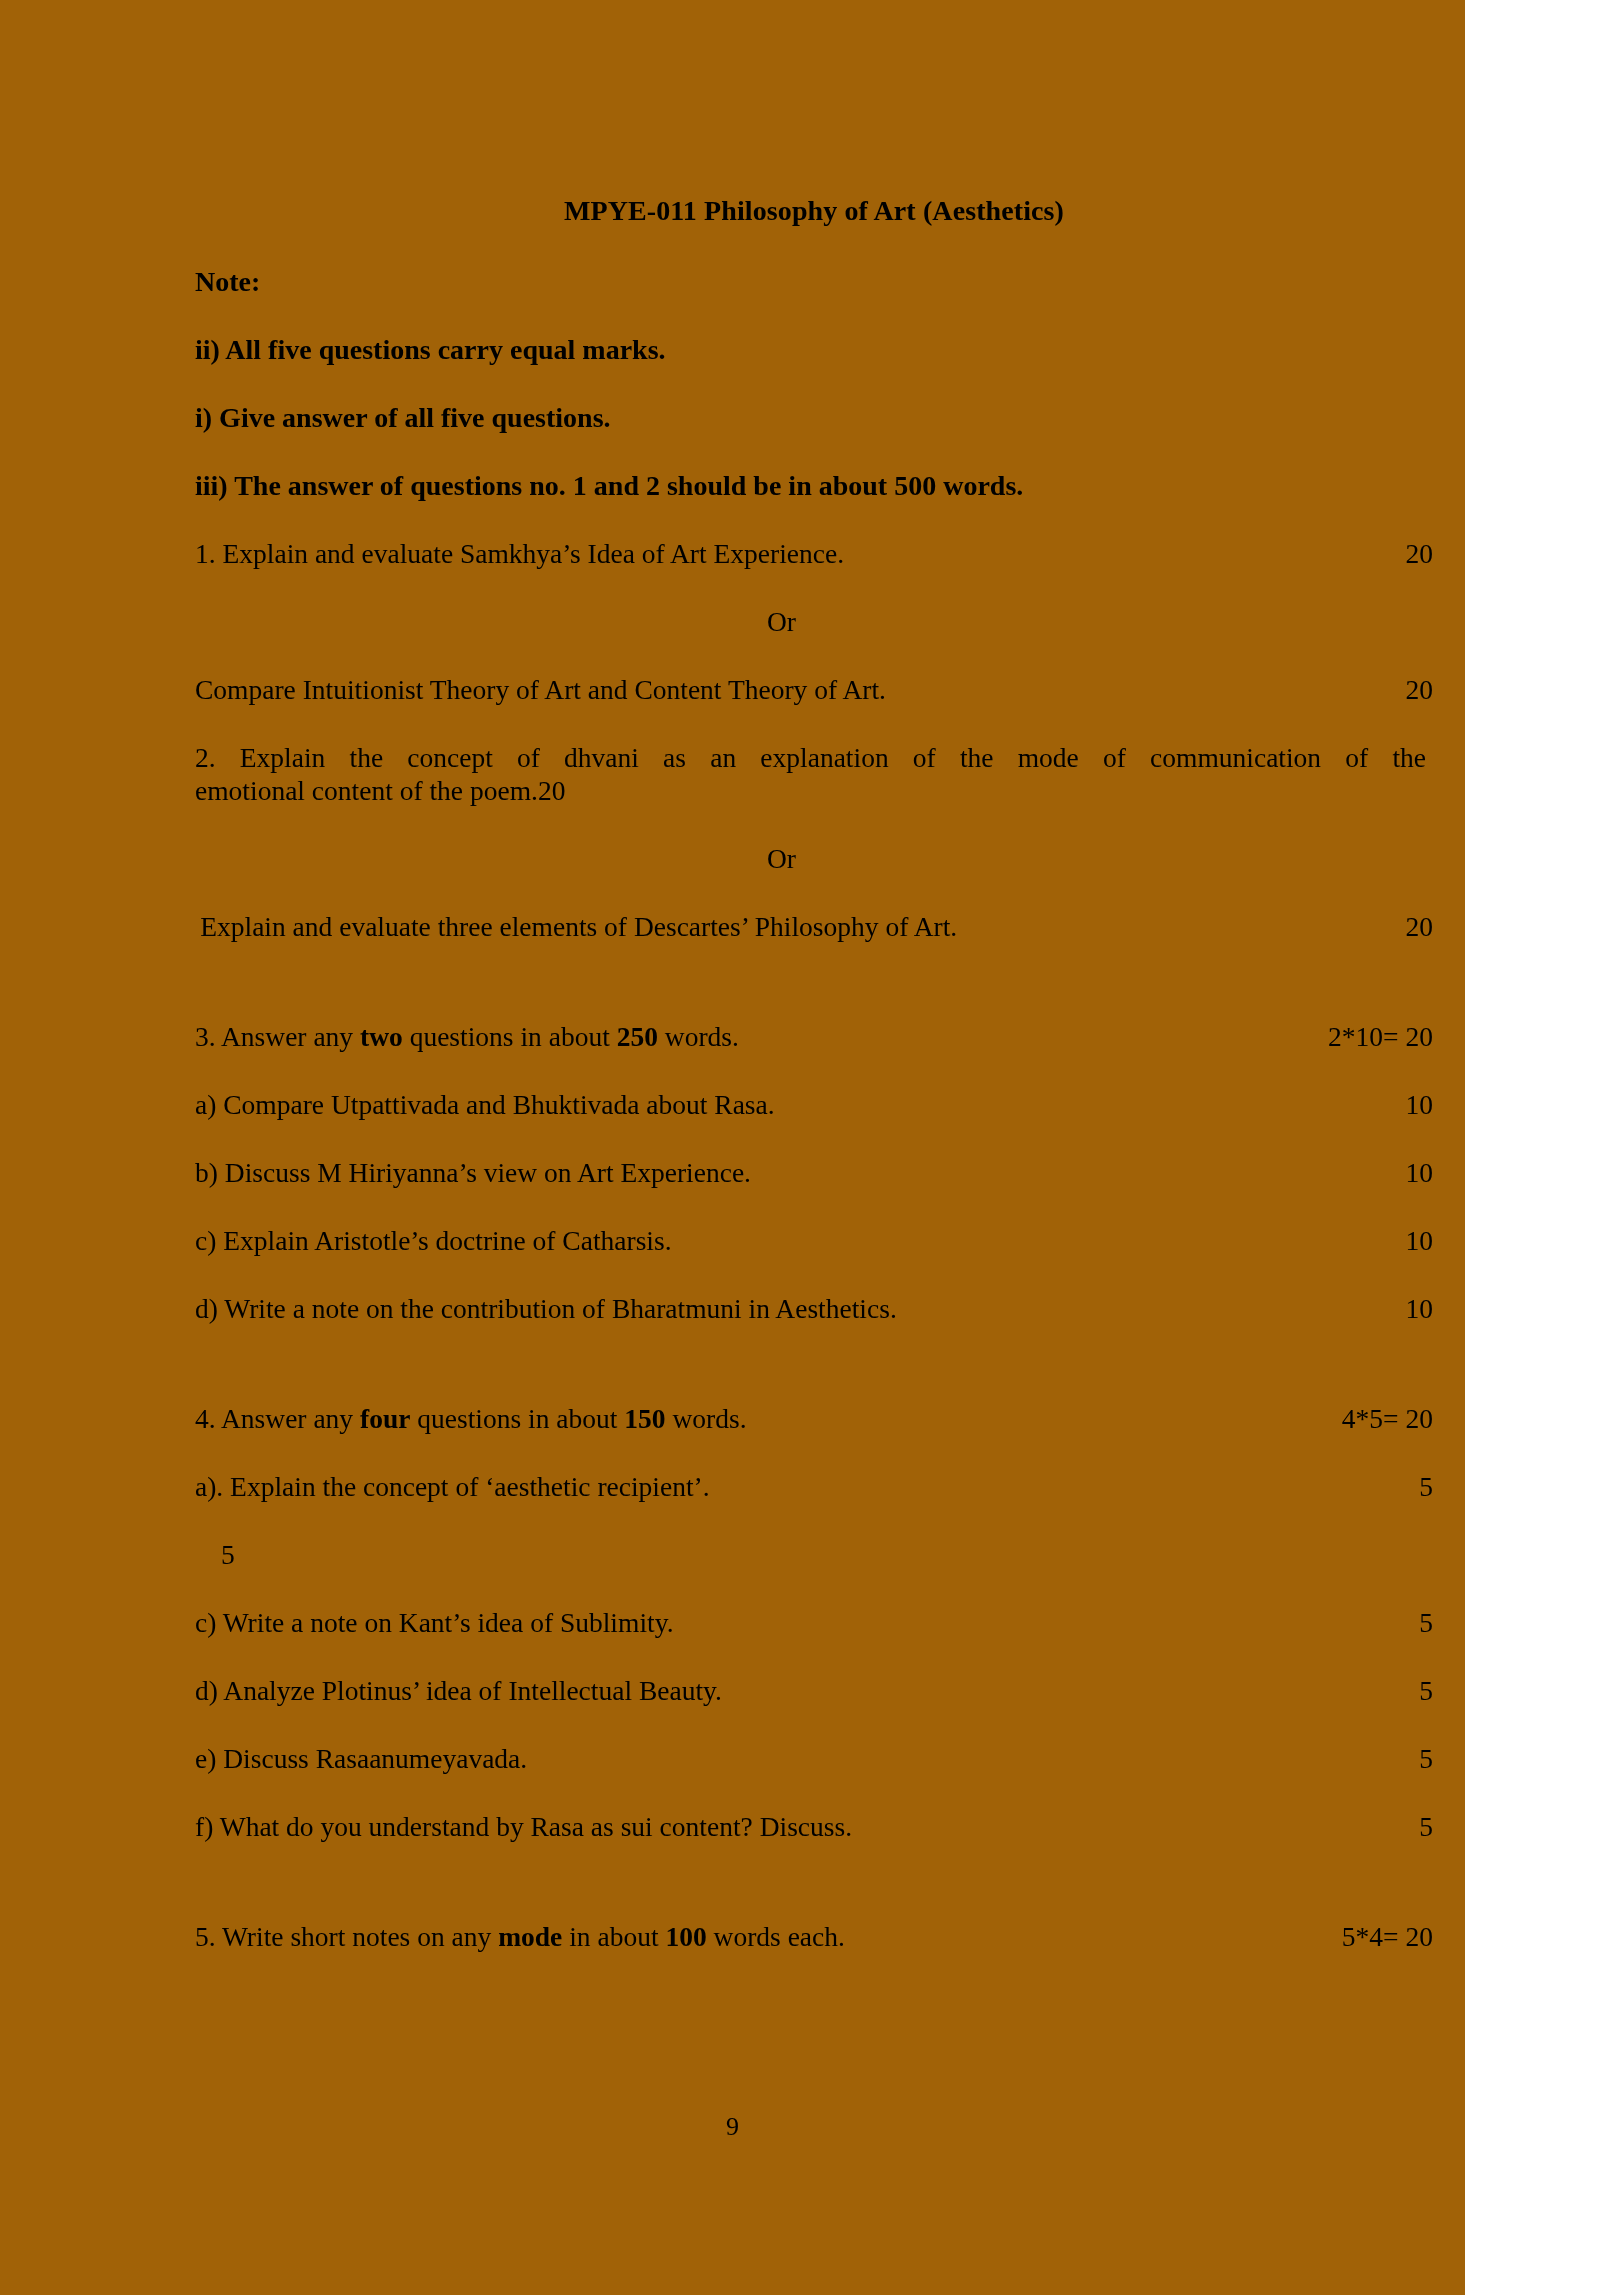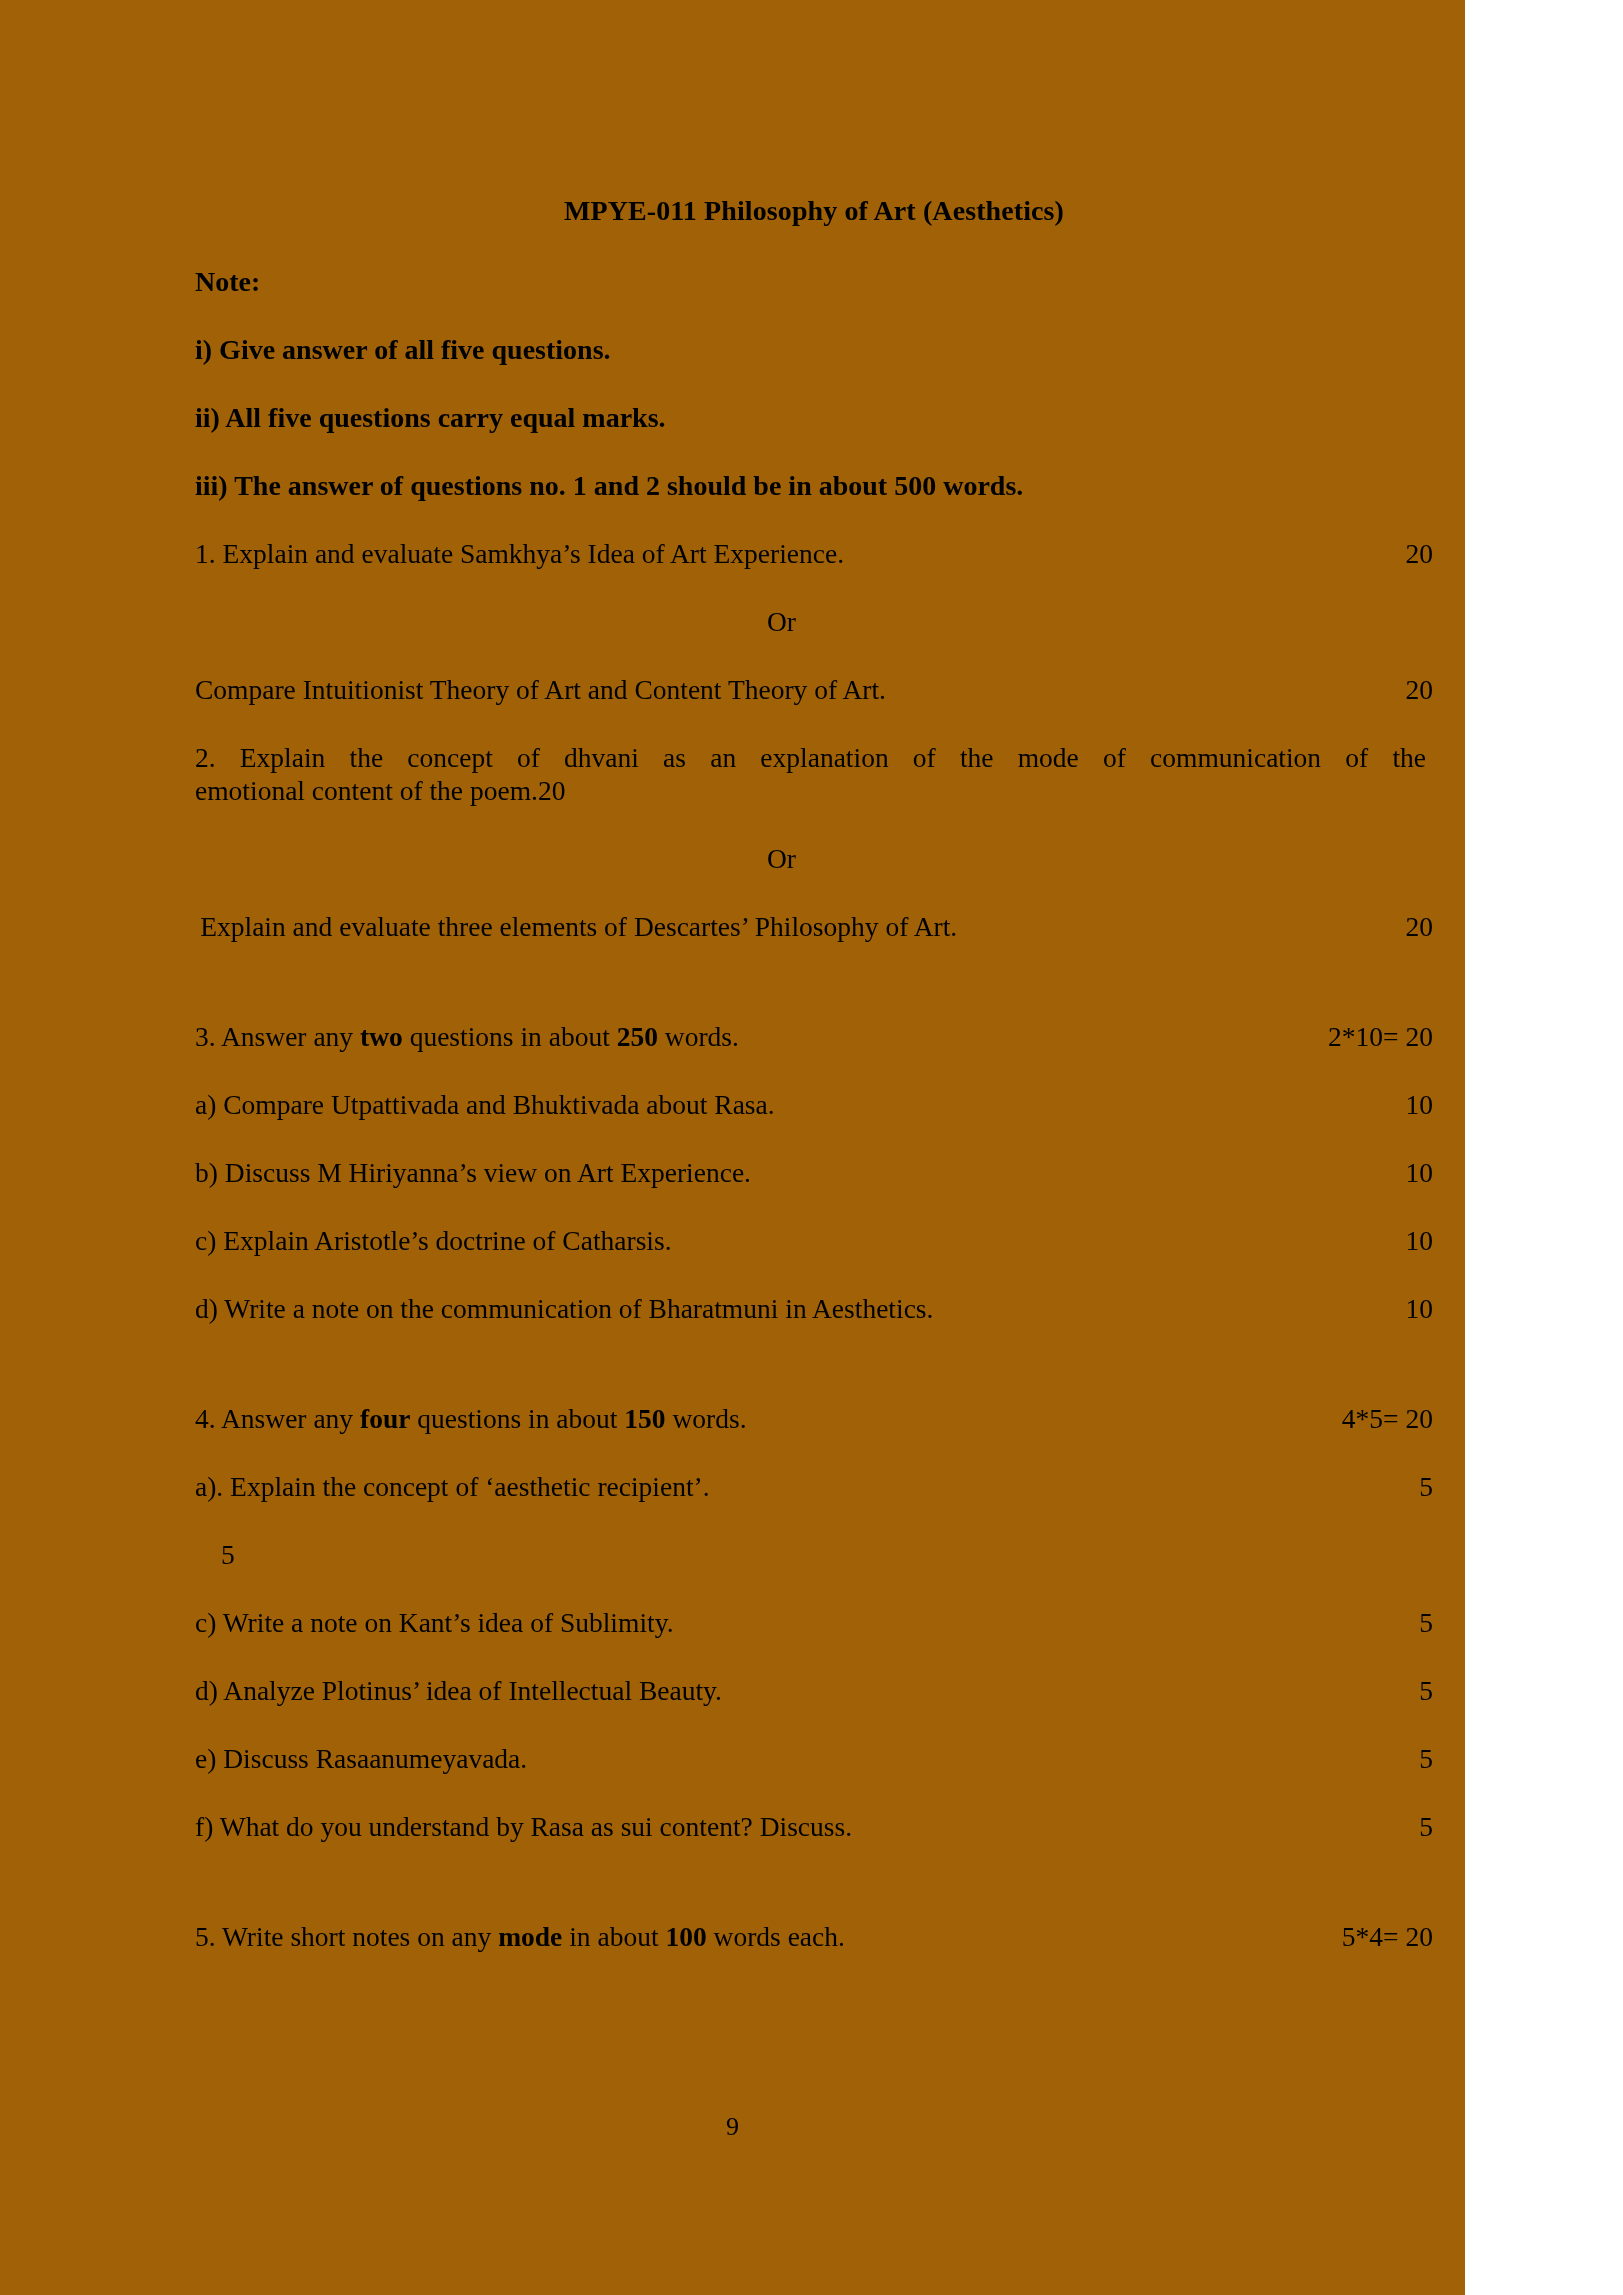--- a/index.html
+++ b/index.html
@@ -119,22 +119,22 @@
 <body>
 
 <div class="page">
 
   <div class="content">
 
     <div class="doc-title">MPYE-011 Philosophy of Art (Aesthetics)</div>
 
     <div class="note-block">
       <div class="note-line">Note:</div>
+      <div class="note-line">ii) All five questions carry equal marks.</div>
       <div class="note-line">i) Give answer of all five questions.</div>
-      <div class="note-line">ii) All five questions carry equal marks.</div>
       <div class="note-line">iii) The answer of questions no. 1 and 2 should be in about 500 words.</div>
     </div>
 
     <div class="q-row">
       <span class="q-text">1. Explain and evaluate Samkhya’s Idea of Art Experience.</span>
       <span class="q-marks">20</span>
     </div>
 
     <div class="centered-or">Or</div>
 
@@ -171,21 +171,21 @@
     </div>
     <div class="q-row">
       <span class="q-text">b) Discuss M Hiriyanna’s view on Art Experience.</span>
       <span class="q-marks">10</span>
     </div>
     <div class="q-row">
       <span class="q-text">c) Explain Aristotle’s doctrine of Catharsis.</span>
       <span class="q-marks">10</span>
     </div>
     <div class="q-row">
-      <span class="q-text">d) Write a note on the communication of Bharatmuni in Aesthetics.</span>
+      <span class="q-text">d) Write a note on the contribution of Bharatmuni in Aesthetics.</span>
       <span class="q-marks">10</span>
     </div>
 
     <div class="group-gap"></div>
 
     <div class="q-row">
       <span class="q-text"><span>4. Answer any </span><b>four</b><span> questions in about </span><b>150</b><span> words.</span></span>
       <span class="q-marks">4*5= 20</span>
     </div>
 

